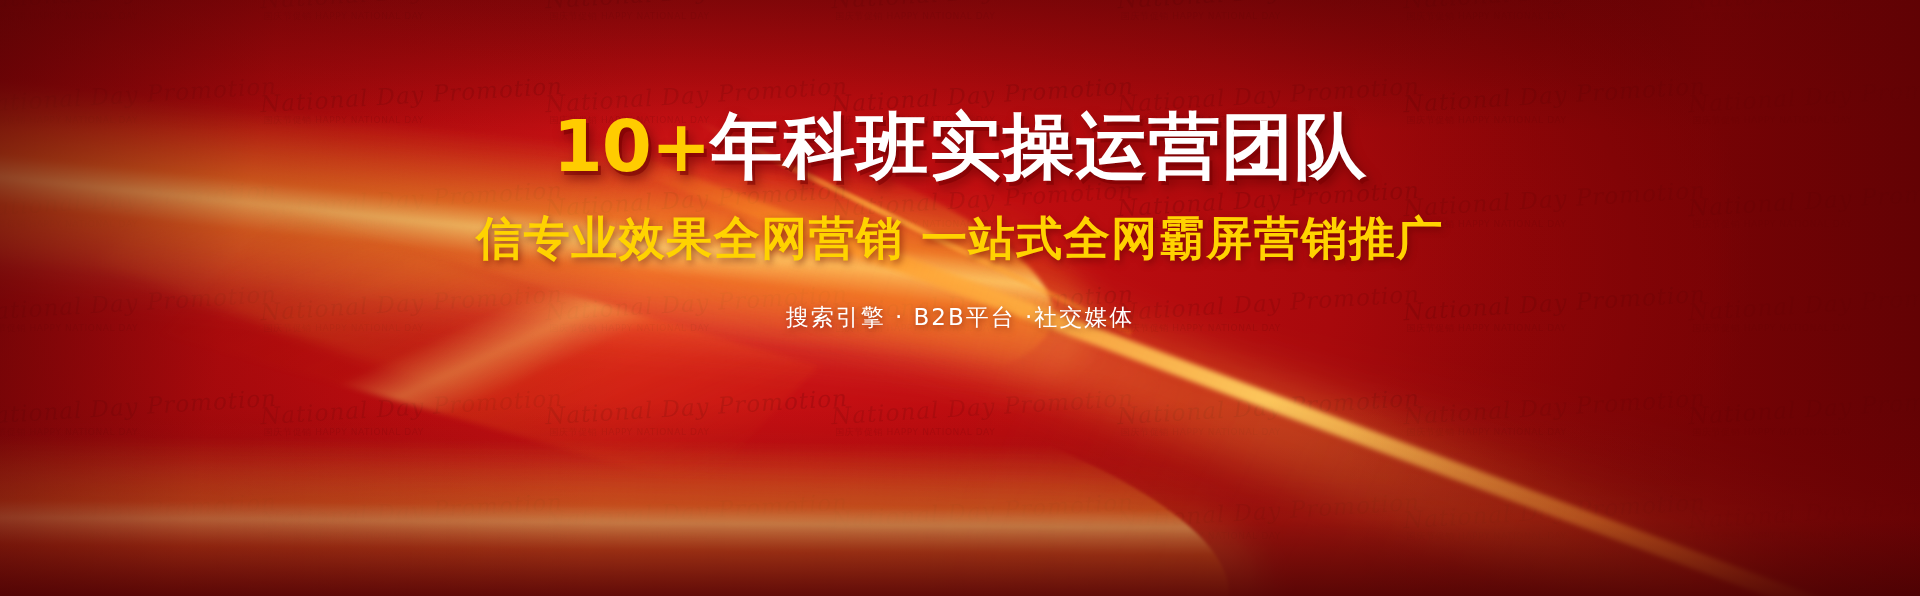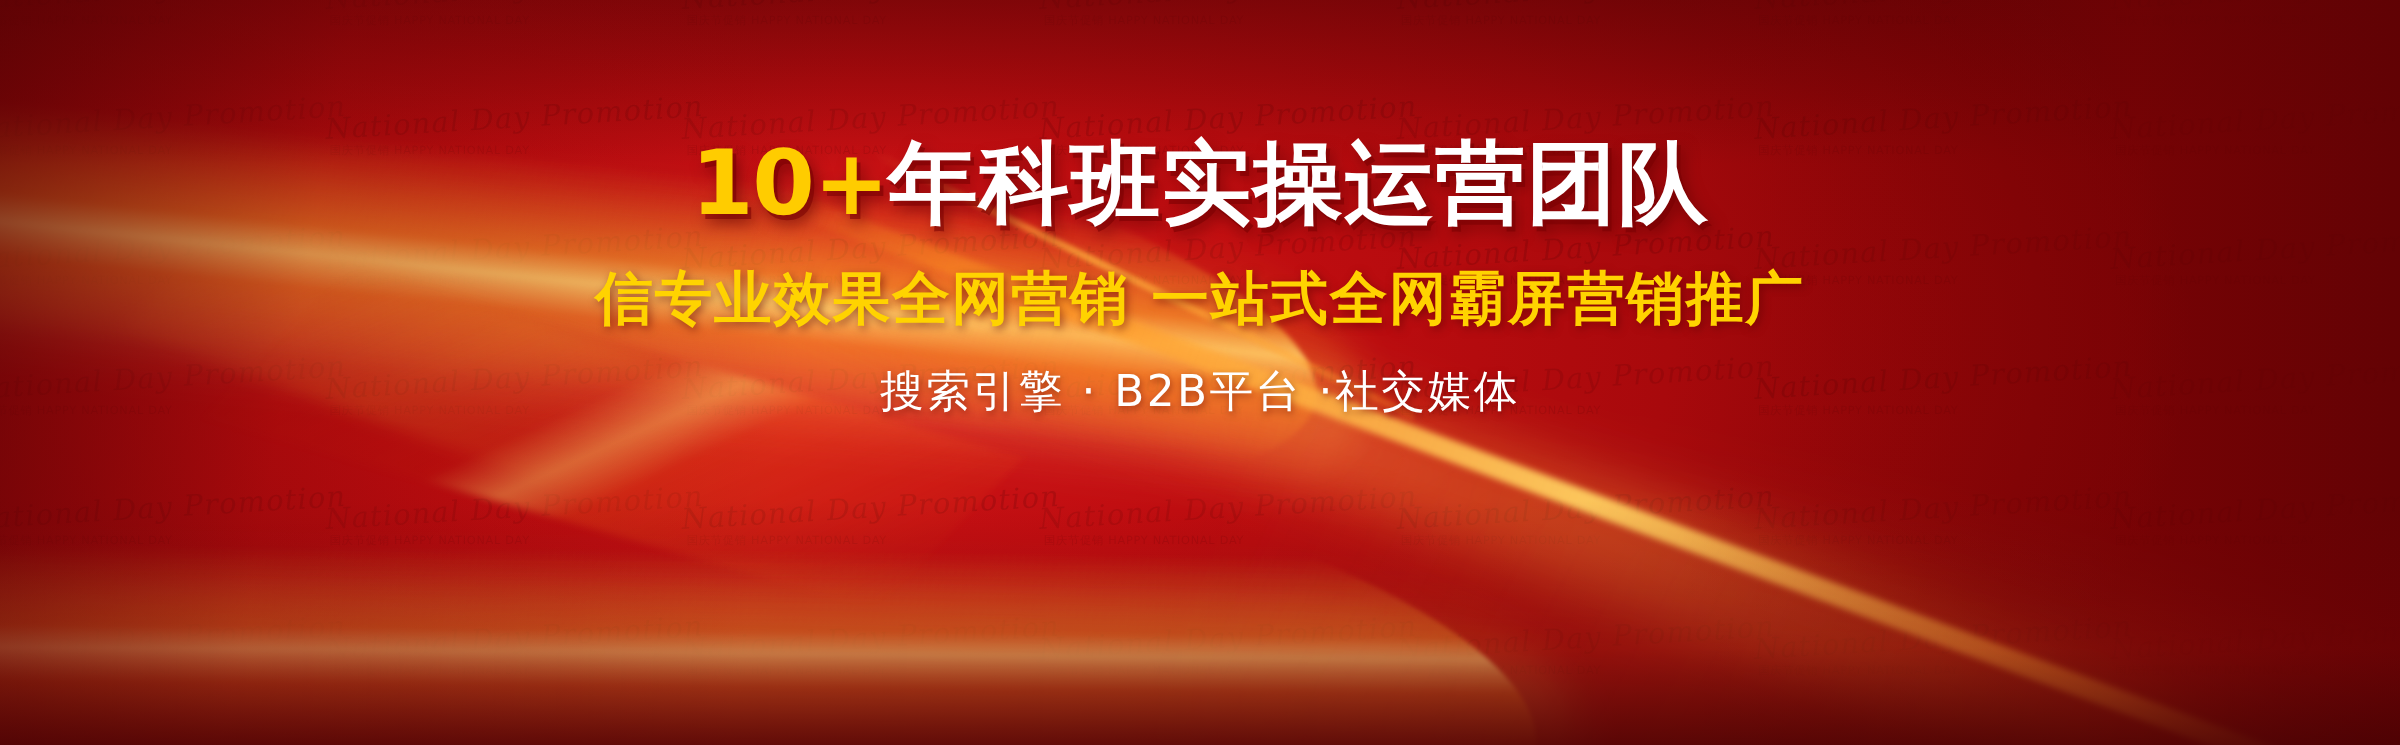--- a/index.html
+++ b/index.html
@@ -220,22 +220,22 @@
   .subline {
     margin-top: 26px;
     font-size: 46px;
     font-weight: 700;
     color: #ffd300;
     letter-spacing: 1.5px;
     white-space: nowrap;
     text-shadow: 2px 3px 7px rgba(90,0,2,0.55);
   }
   .tagline {
-    margin-top: 20px;
-    font-size: 35px;
+    margin-top: 32px;
+    font-size: 23px;
     font-weight: 400;
     color: #ffffff;
     letter-spacing: 2px;
     white-space: nowrap;
     text-shadow: 1px 2px 6px rgba(90,0,2,0.50);
   }
 </style>
 </head>
 <body>
 

